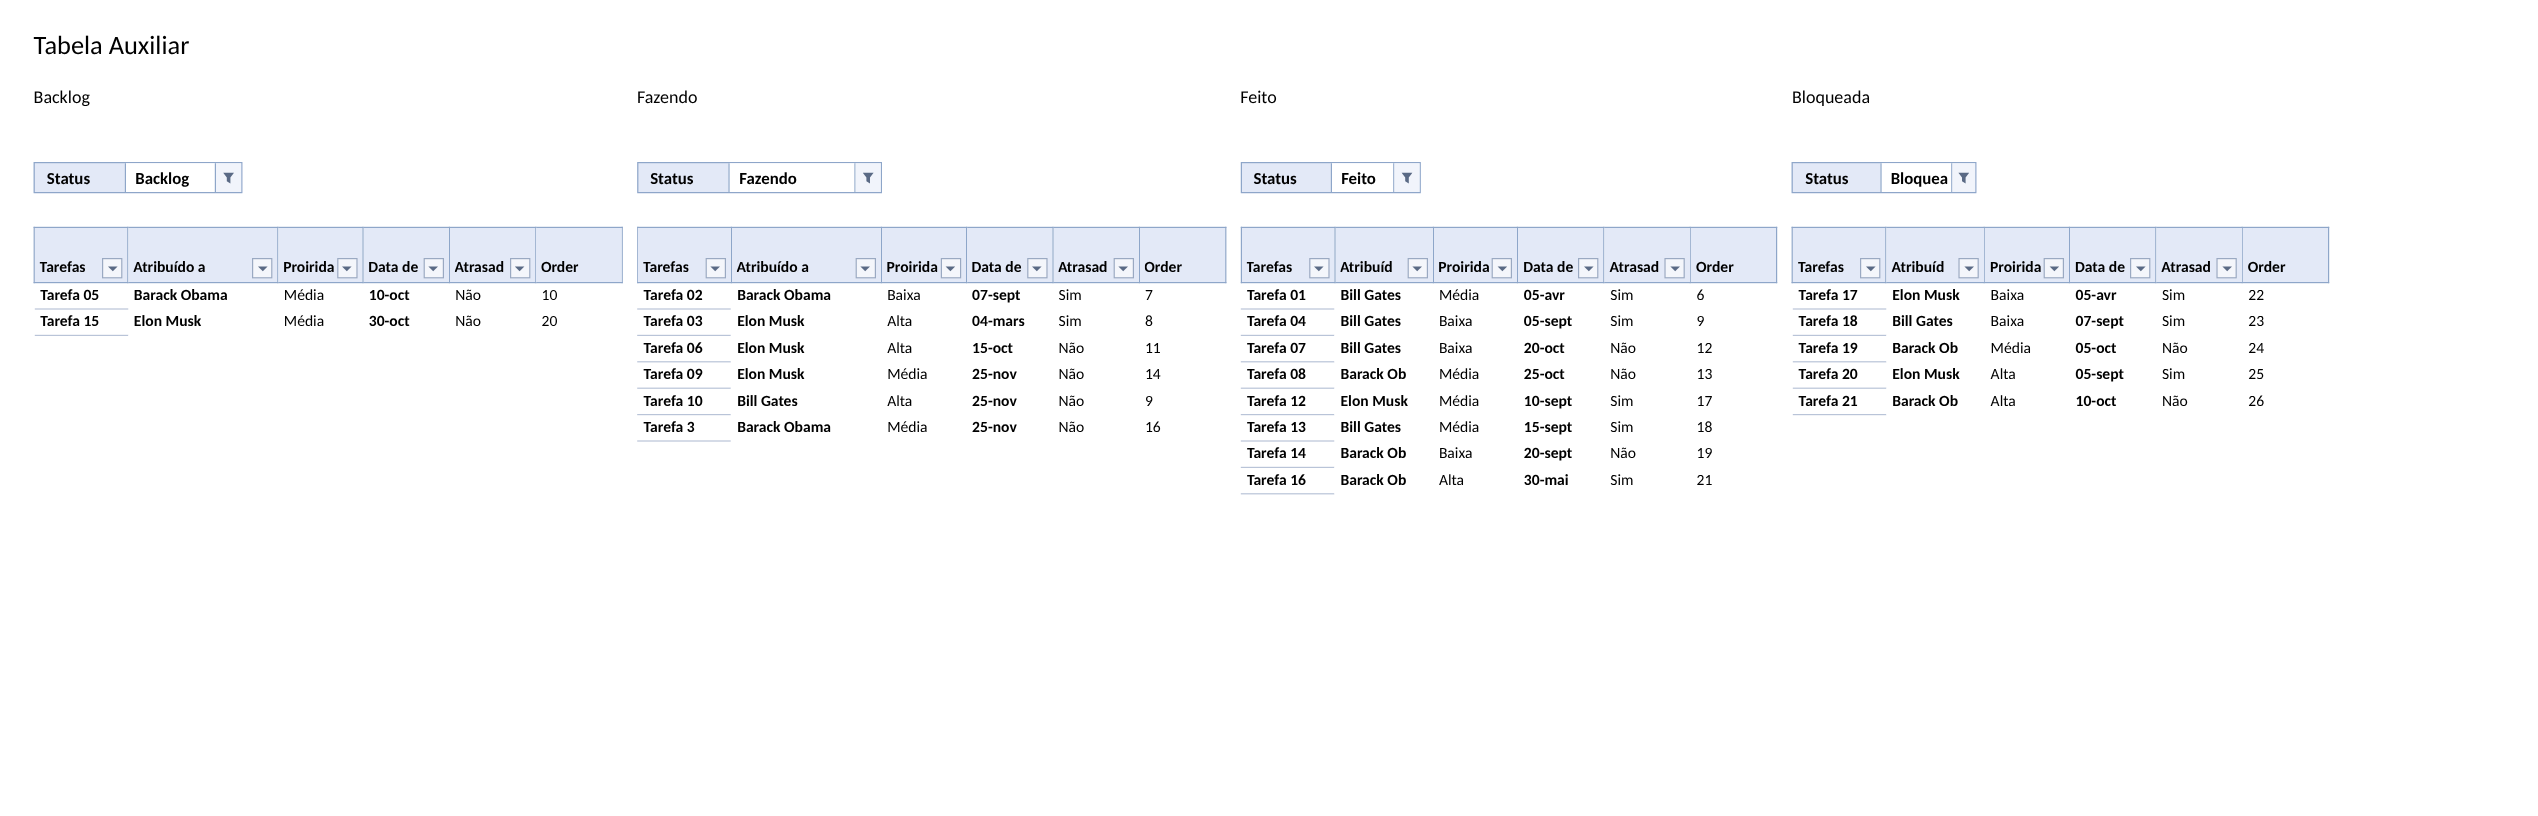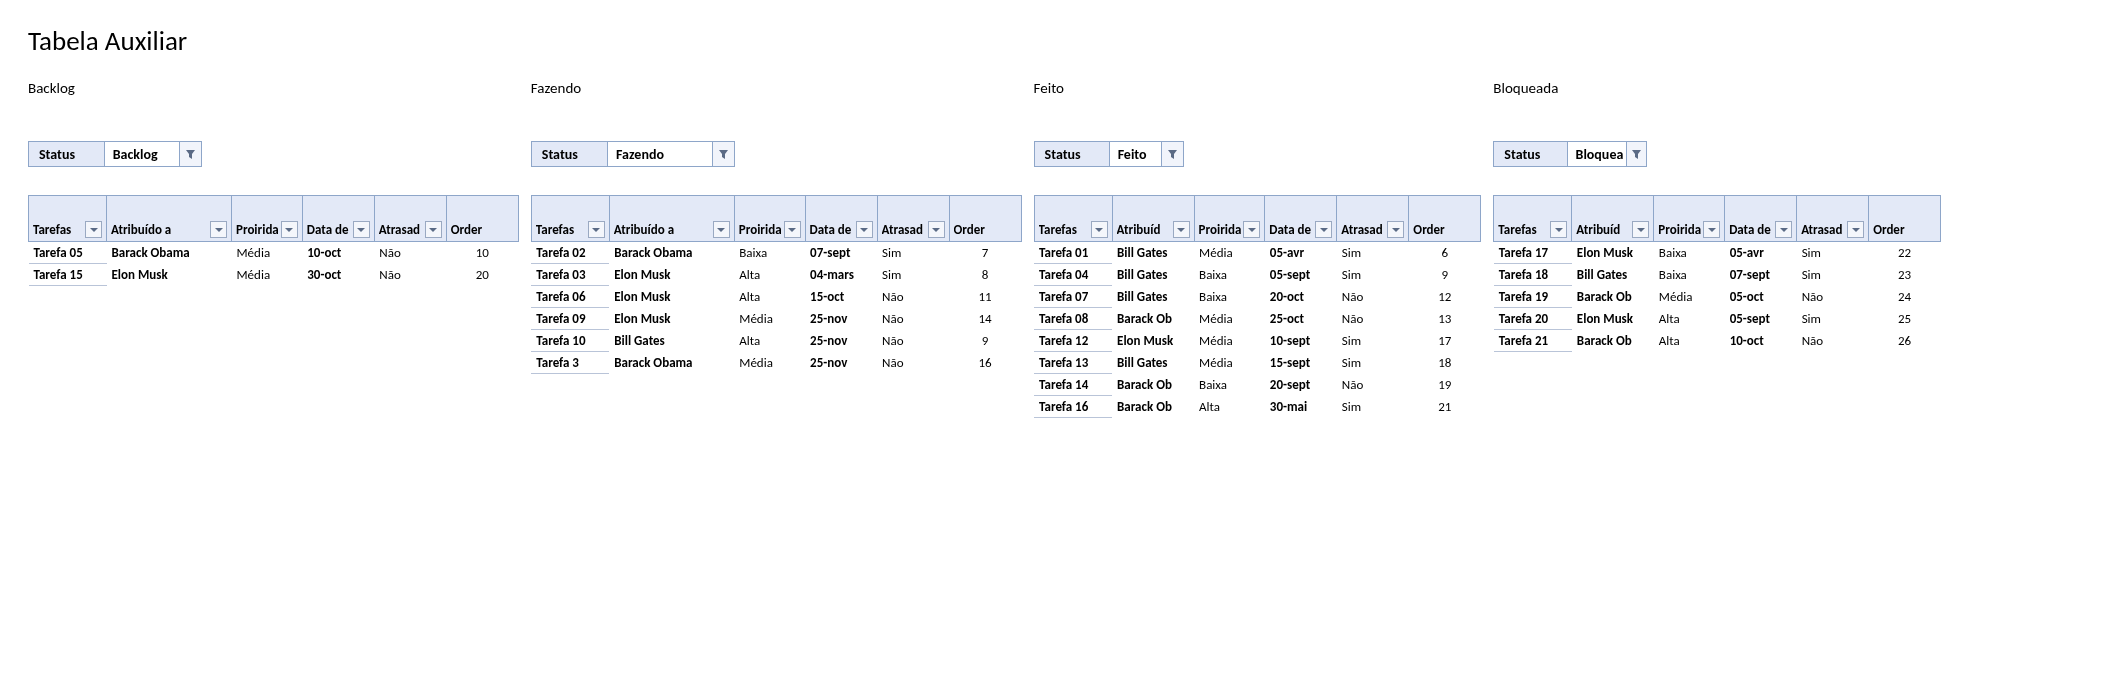--- a/index.html
+++ b/index.html
@@ -7,21 +7,21 @@
     font-family:Calibri,"Segoe UI",Arial,sans-serif;
     font-size:14px;
     color:#000;
     width:2115px;
     height:680px;
     box-sizing:border-box;
     padding:24px 28px;
     box-shadow:8px 8px 16px rgba(0,0,0,.15);
   }
   .page-title{
-    font-size:27px;
+    font-size:22px;
     font-weight:400;
     margin:0 0 22px 0;
   }
   .board{
     display:flex;
     gap:12px;
   }
   .lane{
     flex:0 0 auto;
   }
@@ -100,21 +100,21 @@
   table.data td{
     padding:3px 5px;
     font-size:13px;
     border-bottom:1px solid #fff;
     height:22px;
     box-sizing:border-box;
     white-space:nowrap;
     overflow:hidden;
   }
   table.data td.bold{font-weight:700;}
-  table.data td.right{text-align:center;}
+  table.data td.right{text-align:left;}
   table.data td.ul{border-bottom:1px solid #b9c4d8;}
 
   
   .w-tarefa{width:78px;}
   .w-atr-wide{width:125px;}
   .w-atr{width:82px;}
   .w-pri{width:70px;}
   .w-data{width:72px;}
   .w-atra{width:72px;}
   .w-order{width:72px;}

